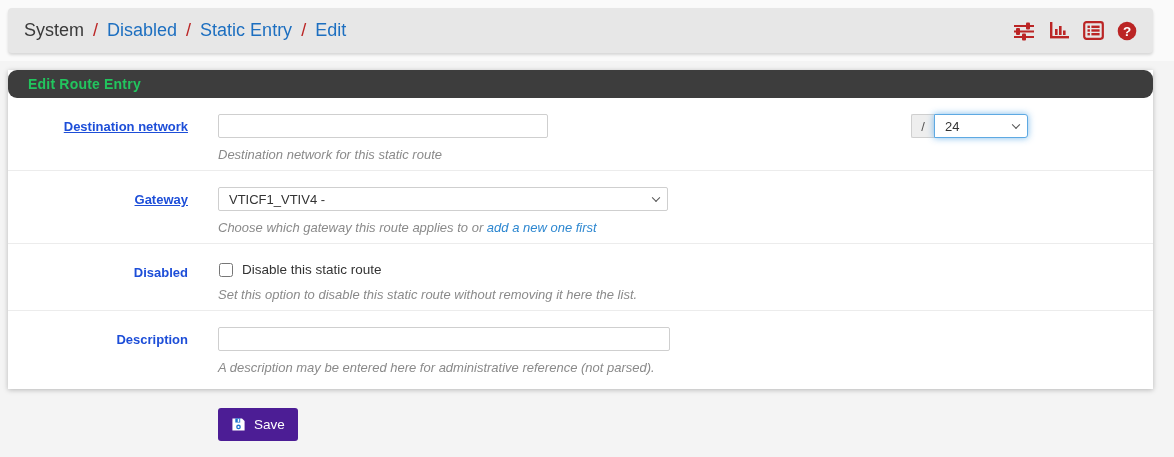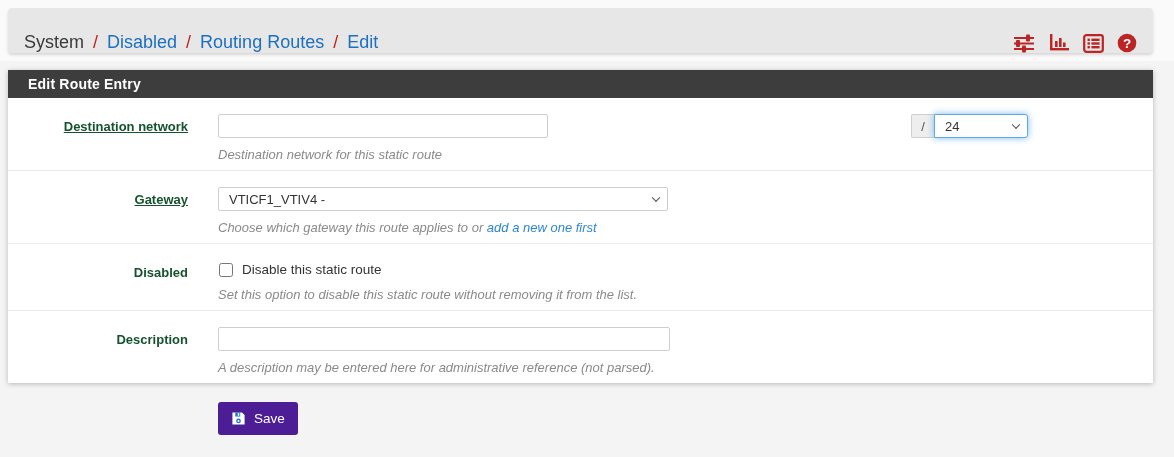--- a/index.html
+++ b/index.html
@@ -7,45 +7,45 @@
   body {
     width: 1174px; height: 457px;
     background: #f4f4f4;
     font-family: "Liberation Sans", sans-serif;
     overflow: hidden;
   }
   
   .breadcrumb-wrap { background: #fafafa; padding: 8px 21px 8px 8px; }
   .breadcrumb {
     background: #e7e7e7; border-radius: 4px; height: 45px;
-    display: flex; align-items: flex-end; justify-content: space-between;
+    display: flex; align-items: center; justify-content: space-between;
     padding: 0 16px; box-shadow: 0 2px 3px rgba(0,0,0,0.14);
   }
   .crumbs { font-size: 18px; color: #3a3a3a; display: flex; align-items: center; }
   .crumb-sep { color: #bb2525; margin: 0 9px; }
   .crumb-link { color: #1d6fc0; text-decoration: none; cursor: pointer; }
   .crumb-current { color: #1d6fc0; }
   .crumb-root { color: #3a3a3a; }
   .top-icons { display: flex; align-items: center; gap: 13px; }
   .top-icon { display: inline-flex; cursor: pointer; }
   
   .panel {
     margin: 9px 21px 0 8px; background: #ffffff;
     box-shadow: 0 1px 5px rgba(0,0,0,0.25);
   }
   .panel-header {
-    background: #3d3d3d; color: #ffffff; font-weight: bold;
+    background: #3d3d3d; color: #22c55e; font-weight: bold;
     font-size: 14px; height: 28px; display: flex; align-items: center;
-    padding: 0 20px; letter-spacing: 0.2px;
+    padding: 0 20px; letter-spacing: 0.2px; border-radius: 9px;
   }
   .form-row { display: flex; border-bottom: 1px solid #ececec; padding: 16px 0 8px; }
-  .form-row.last { border-bottom: none; padding-bottom: 8px; }
+  .form-row.last { border-bottom: none; padding-bottom: 14px; }
   .label-col {
     width: 180px; flex-shrink: 0; text-align: right;
-    font-size: 13px; font-weight: bold; color: #14532d; padding-top: 5px;
+    font-size: 13px; font-weight: bold; color: #1d4ed8; padding-top: 5px;
   }
   .label-col .u { text-decoration: underline; }
   .content-col { flex: 1; margin-left: 30px; position: relative; }
   .ctl-line { display: flex; align-items: flex-start; }
   input[type=text] {
     height: 24px; border: 1px solid #cfcfcf; border-radius: 2px;
     font-family: "Liberation Sans", sans-serif; font-size: 13px;
     padding: 0 8px; color: #333; background: #fff; outline: none;
   }
   .dest-input { width: 330px; }
@@ -96,21 +96,21 @@
 </head>
 <body>
 
 <div class="breadcrumb-wrap">
   <div class="breadcrumb">
     <div class="crumbs">
       <span class="crumb-root">System</span>
       <span class="crumb-sep">/</span>
       <a class="crumb-link">Disabled</a>
       <span class="crumb-sep">/</span>
-      <a class="crumb-link">Routing Routes</a>
+      <a class="crumb-link">Static Entry</a>
       <span class="crumb-sep">/</span>
       <span class="crumb-current">Edit</span>
     </div>
     <div class="top-icons">
       <span class="top-icon">
         <svg width="22" height="20" viewBox="0 0 22 20">
           <g fill="#bb2525">
             <rect x="1" y="4" width="20" height="2"></rect>
             <rect x="13" y="1.5" width="4" height="7" rx="1"></rect>
             <rect x="1" y="9.5" width="20" height="2"></rect>
@@ -197,21 +197,21 @@
 
   <div class="form-row">
     <div class="label-col">
       <span>Disabled</span>
     </div>
     <div class="content-col">
       <div class="checkbox-line">
         <input type="checkbox" style="">
         <span class="checkbox-label">Disable this static route</span>
       </div>
-      <div class="help-text checkbox-help">Set this option to disable this static route without removing it from the list.</div>
+      <div class="help-text checkbox-help">Set this option to disable this static route without removing it here the list.</div>
     </div>
   </div>
 
   <div class="form-row last">
     <div class="label-col">
       <span>Description</span>
     </div>
     <div class="content-col">
       <div class="ctl-line">
         <input type="text" class="desc-input" value="" style="">

